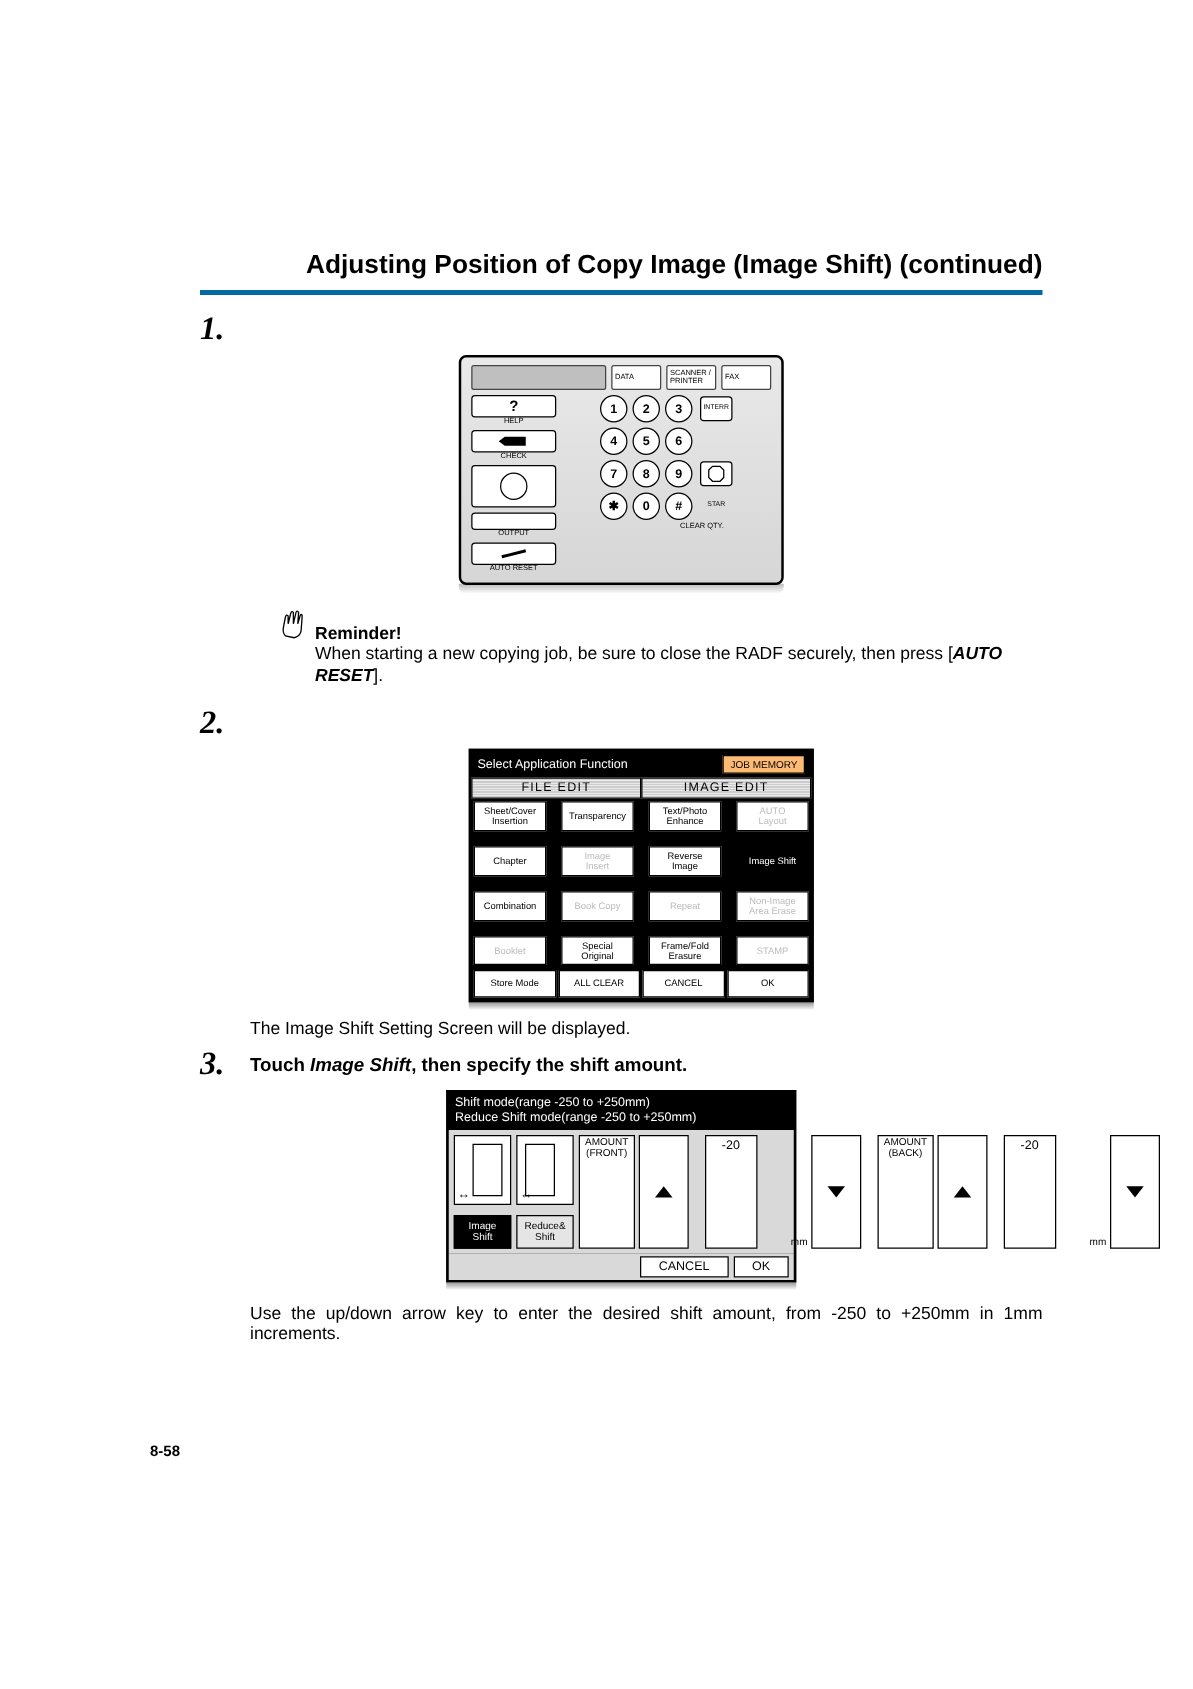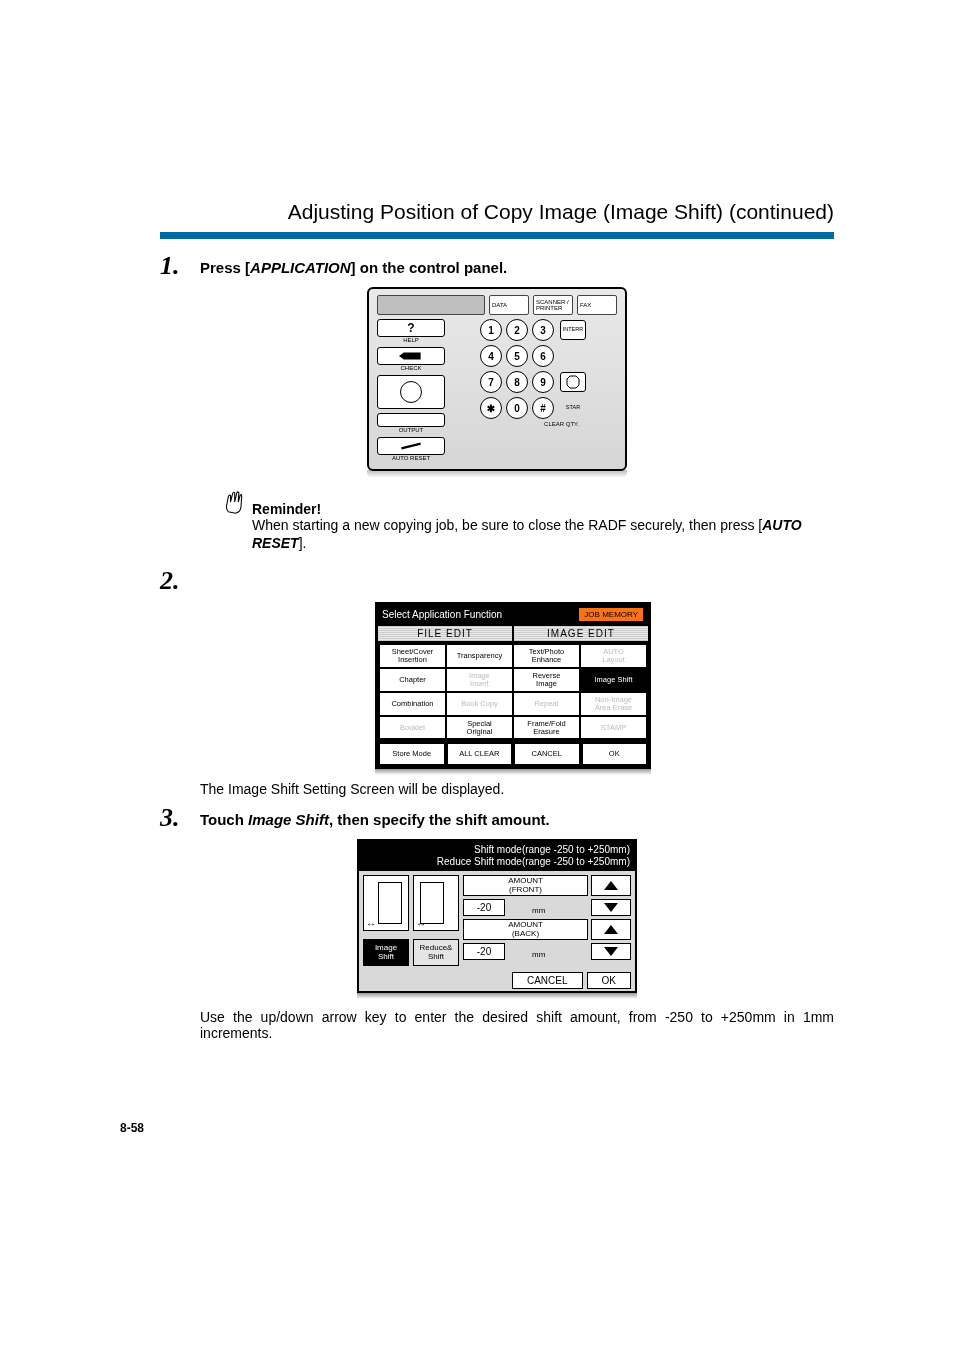--- a/index.html
+++ b/index.html
@@ -5,24 +5,24 @@
   * { box-sizing: border-box; margin: 0; padding: 0; }
   body {
     font-family: Arial, Helvetica, sans-serif;
     background: #fff;
     color: #000;
     width: 954px;
     padding: 200px 120px 0 160px;
   }
   .heading-bar {
     font-size: 21px;
-    font-weight: normal;
+    font-weight: bold;
     text-align: right;
     padding-bottom: 8px;
-    border-bottom: 7px solid #0369a1;
+    border-bottom: 4px solid #0369a1;
     margin-bottom: 14px;
   }
   .step-row {
     display: flex;
     align-items: flex-start;
     margin-bottom: 8px;
   }
   .step-num {
     font-family: "Times New Roman", Times, serif;
     font-style: italic;
@@ -136,61 +136,61 @@
   .fig2-wrap{ width:308px; margin:6px auto;padding-left:32px; }
   .fig2{
     border:2px solid #000; background:#000; color:#fff;
     font-size:10px;
   }
   .fig2-title{
     display:flex; justify-content:space-between; align-items:center;
     padding:3px 5px; color:#fff;
   }
   .fig2-title .jm{
-    background:#f97316; color:#000; border:1px solid #000; padding:2px 5px; font-size:8px;
+    background:#fdba74; color:#000; border:1px solid #000; padding:2px 5px; font-size:8px;
   }
   .fig2-tabs{ display:flex; }
   .fig2-tab{
     flex:1; text-align:center; background:#ddd; color:#000;
     border:1px solid #000; padding:2px 0; letter-spacing:1px; font-size:10px;
     background-image:repeating-linear-gradient(0deg,#ccc 0 1px,#eaeaea 1px 2px);
   }
   .fig2-grid{
     display:grid; grid-template-columns:repeat(4,1fr);
-    gap:0; background:#000; padding:2px;
+    gap:12px; background:#000; padding:2px;
   }
   .fcell{
     background:#fff; color:#000; border:1px solid #000;
     font-size:7.5px; text-align:center; padding:3px 2px; line-height:1.05;
     min-height:22px; display:flex; align-items:center; justify-content:center;
   }
   .fcell.ghost{ color:#bbb; }
   .fcell.inv{ background:#000; color:#fff; }
   .fig2-footer{ display:grid; grid-template-columns:repeat(4,1fr); gap:2px; padding:2px; background:#000; }
   .fig2-shadow{height:6px;background:linear-gradient(#999,#fff);}
 
   
   .fig3-wrap{ width:280px; margin:6px auto 10px auto; }
   .fig3{ border:2px solid #000; background:#000; font-size:9px; }
   .fig3-head{
-    color:#fff; padding:3px 5px; font-size:10px; line-height:1.2;text-align:right;
+    color:#fff; padding:3px 5px; font-size:10px; line-height:1.2;
   }
   .fig3-body{ background:#d9d9d9; padding:4px; }
   .fig3-row{ display:flex; gap:4px; align-items:stretch; }
   .pagebox{
     width:46px; height:56px; border:1px solid #000; background:#fff;
     position:relative;
   }
   .pagebox .inner{
     position:absolute; border:1px solid #000;
   }
   .pagebox.front .inner{ left:14px; top:6px; right:6px; bottom:6px; }
   .pagebox.back .inner{ left:6px; top:6px; right:14px; bottom:6px; }
   .arrow-smol{ position:absolute; font-size:10px; }
-  .amount-stack{ flex:1; display:flex; flex-direction:column; gap:3px; }
+  .amount-stack{ flex:1; display:flex; flex-direction:row; gap:13px; }
   .amount-block{ display:flex; gap:3px; align-items:stretch; }
   .amount-label{
     border:1px solid #000; background:#fff; text-align:center; font-size:8px;
     padding:1px 4px; flex:1; line-height:1.05;
   }
   .valbox{
     border:1px solid #000; background:#fff; width:42px; text-align:center;
     font-size:10px; padding:2px 0;
   }
   .mm{ font-size:8px; align-self:flex-end; padding-bottom:1px;margin-left:24px; }
@@ -214,23 +214,20 @@
   }
   .fig3-shadow{height:6px;background:linear-gradient(#999,#fff);}
 </style>
 </head>
 <body>
 
 <div class="heading-bar">Adjusting Position of Copy Image (Image Shift) (continued)</div>
 
 <div class="step-row">
   <div class="step-num">1.</div>
-  <div class="step-text">
-    <span>Press [</span><span class="app-label">APPLICATION</span><span>] on the control panel.</span>
-  </div>
 </div>
 
 <div class="fig1-wrap">
   <div class="fig1">
     <div class="fig1-top-row">
       <div class="lcd"></div>
       <div class="tl-box">
         <span>DATA</span>
       </div>
       <div class="tl-box">

